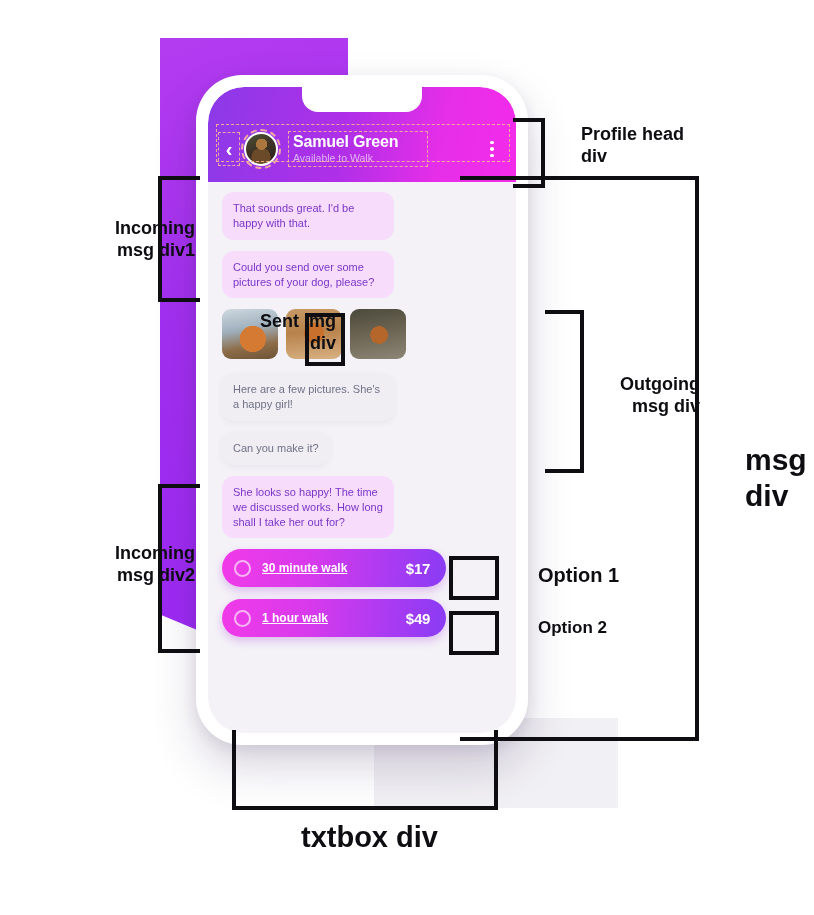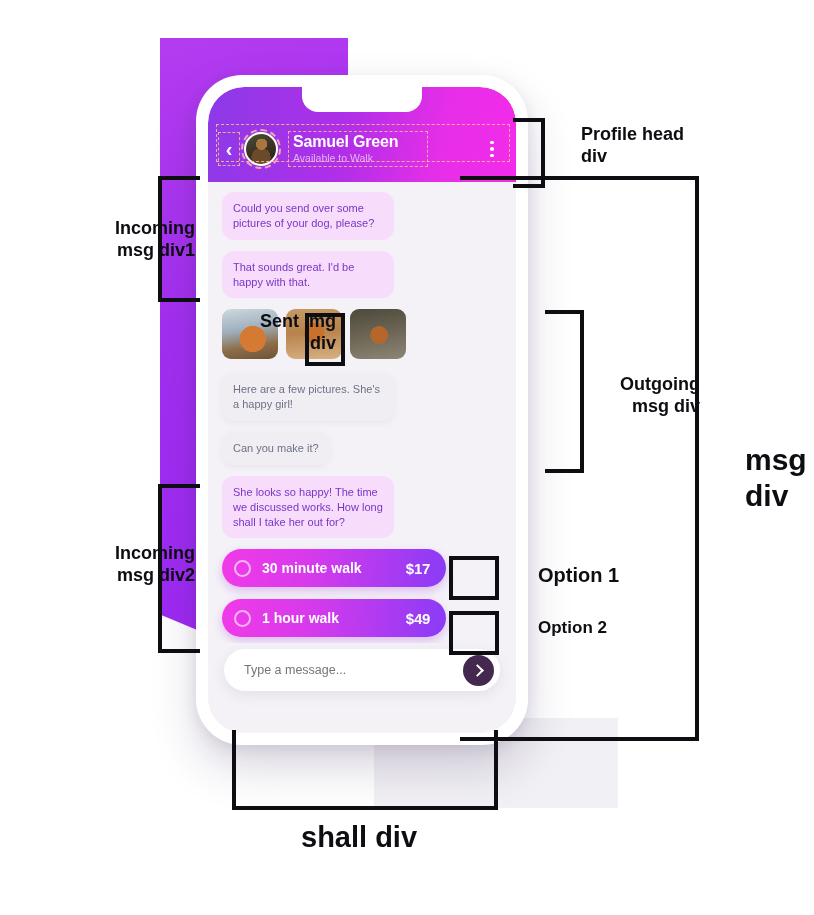--- a/index.html
+++ b/index.html
@@ -116,21 +116,21 @@
   .option-btn{
     height:38px;border-radius:19px;margin-bottom:12px;width:224px;
     background:linear-gradient(95deg,#f13ae8 0%,#d63aec 40%,#a93bf2 75%,#8a3bf5 100%);
     display:flex;align-items:center;padding:0 16px 0 12px;box-sizing:border-box;
     box-shadow:0 4px 10px rgba(160,50,220,.28);
   }
   .radio{
     width:17px;height:17px;border-radius:50%;border:2px solid rgba(255,255,255,.62);
     flex:0 0 auto;box-sizing:border-box;
   }
-  .option-label{color:#fff;font-size:14px;font-weight:bold;margin-left:11px;}
+  .option-label{color:#fff;font-size:12px;font-weight:bold;margin-left:11px;text-decoration:underline;}
   .option-price{color:#fff;font-size:15px;font-weight:bold;margin-left:auto;letter-spacing:-.3px;}
 
   
   .txtbox-div{
     position:relative;height:90px;background:#f4f2f7;
     display:flex;align-items:flex-start;justify-content:center;padding-top:6px;
     box-sizing:border-box;
   }
   .txt-field{
     width:276px;height:42px;background:#ffffff;border-radius:21px;
@@ -213,24 +213,24 @@
           <span></span>
         </div>
       </div>
       <div class="head-dash-overlay"></div>
     </div>
 
     <div class="msg-area">
 
       <div>
         <div class="row-in">
+          <div class="bubble bubble-in">That sounds great. I'd be happy with that.</div>
+        </div>
+        <div class="row-in">
           <div class="bubble bubble-in">Could you send over some pictures of your dog, please?</div>
-        </div>
-        <div class="row-in">
-          <div class="bubble bubble-in">That sounds great. I'd be happy with that.</div>
         </div>
       </div>
 
       <div class="img-row">
         <div class="sent-img img1"></div>
         <div class="sent-img img2"></div>
         <div class="sent-img img3"></div>
       </div>
 
       <div>
@@ -252,28 +252,20 @@
           <div class="option-price">$17</div>
         </div>
         <div class="option-btn">
           <div class="radio"></div>
           <div class="option-label">1 hour walk</div>
           <div class="option-price">$49</div>
         </div>
       </div>
     </div>
 
-    <div class="txtbox-div">
-      <div class="txt-field">
-        <input class="txt-placeholder" style="border: 0px; outline: 0px; background: transparent; flex: 1 1 0%; font-family: &quot;Liberation Sans&quot;, sans-serif;" placeholder="Type a message...">
-        <div class="send-btn">
-          <div class="send-chevron"></div>
-        </div>
-      </div>
-    </div>
 
   </div>
 </div>
 
 <div class="ann-bracket br-in1"></div>
 <div class="ann-bracket br-in2"></div>
 <div class="ann-bracket br-sentimg"></div>
 <div class="ann-bracket br-out"></div>
 <div class="ann-bracket br-profile"></div>
 <div class="ann-bracket br-msg"></div>
@@ -288,13 +280,13 @@
 <div class="ann-label lbl-sentimg">Sent img
 div</div>
 <div class="ann-label lbl-out">Outgoing
 msg div</div>
 <div class="ann-label lbl-in2">Incoming
 msg div2</div>
 <div class="ann-label lbl-msg">msg
 div</div>
 <div class="ann-label lbl-opt1">Option 1</div>
 <div class="ann-label lbl-opt2">Option 2</div>
-<div class="ann-label lbl-txt">shall div</div>
+<div class="ann-label lbl-txt">txtbox div</div>
 
 </body></html>

